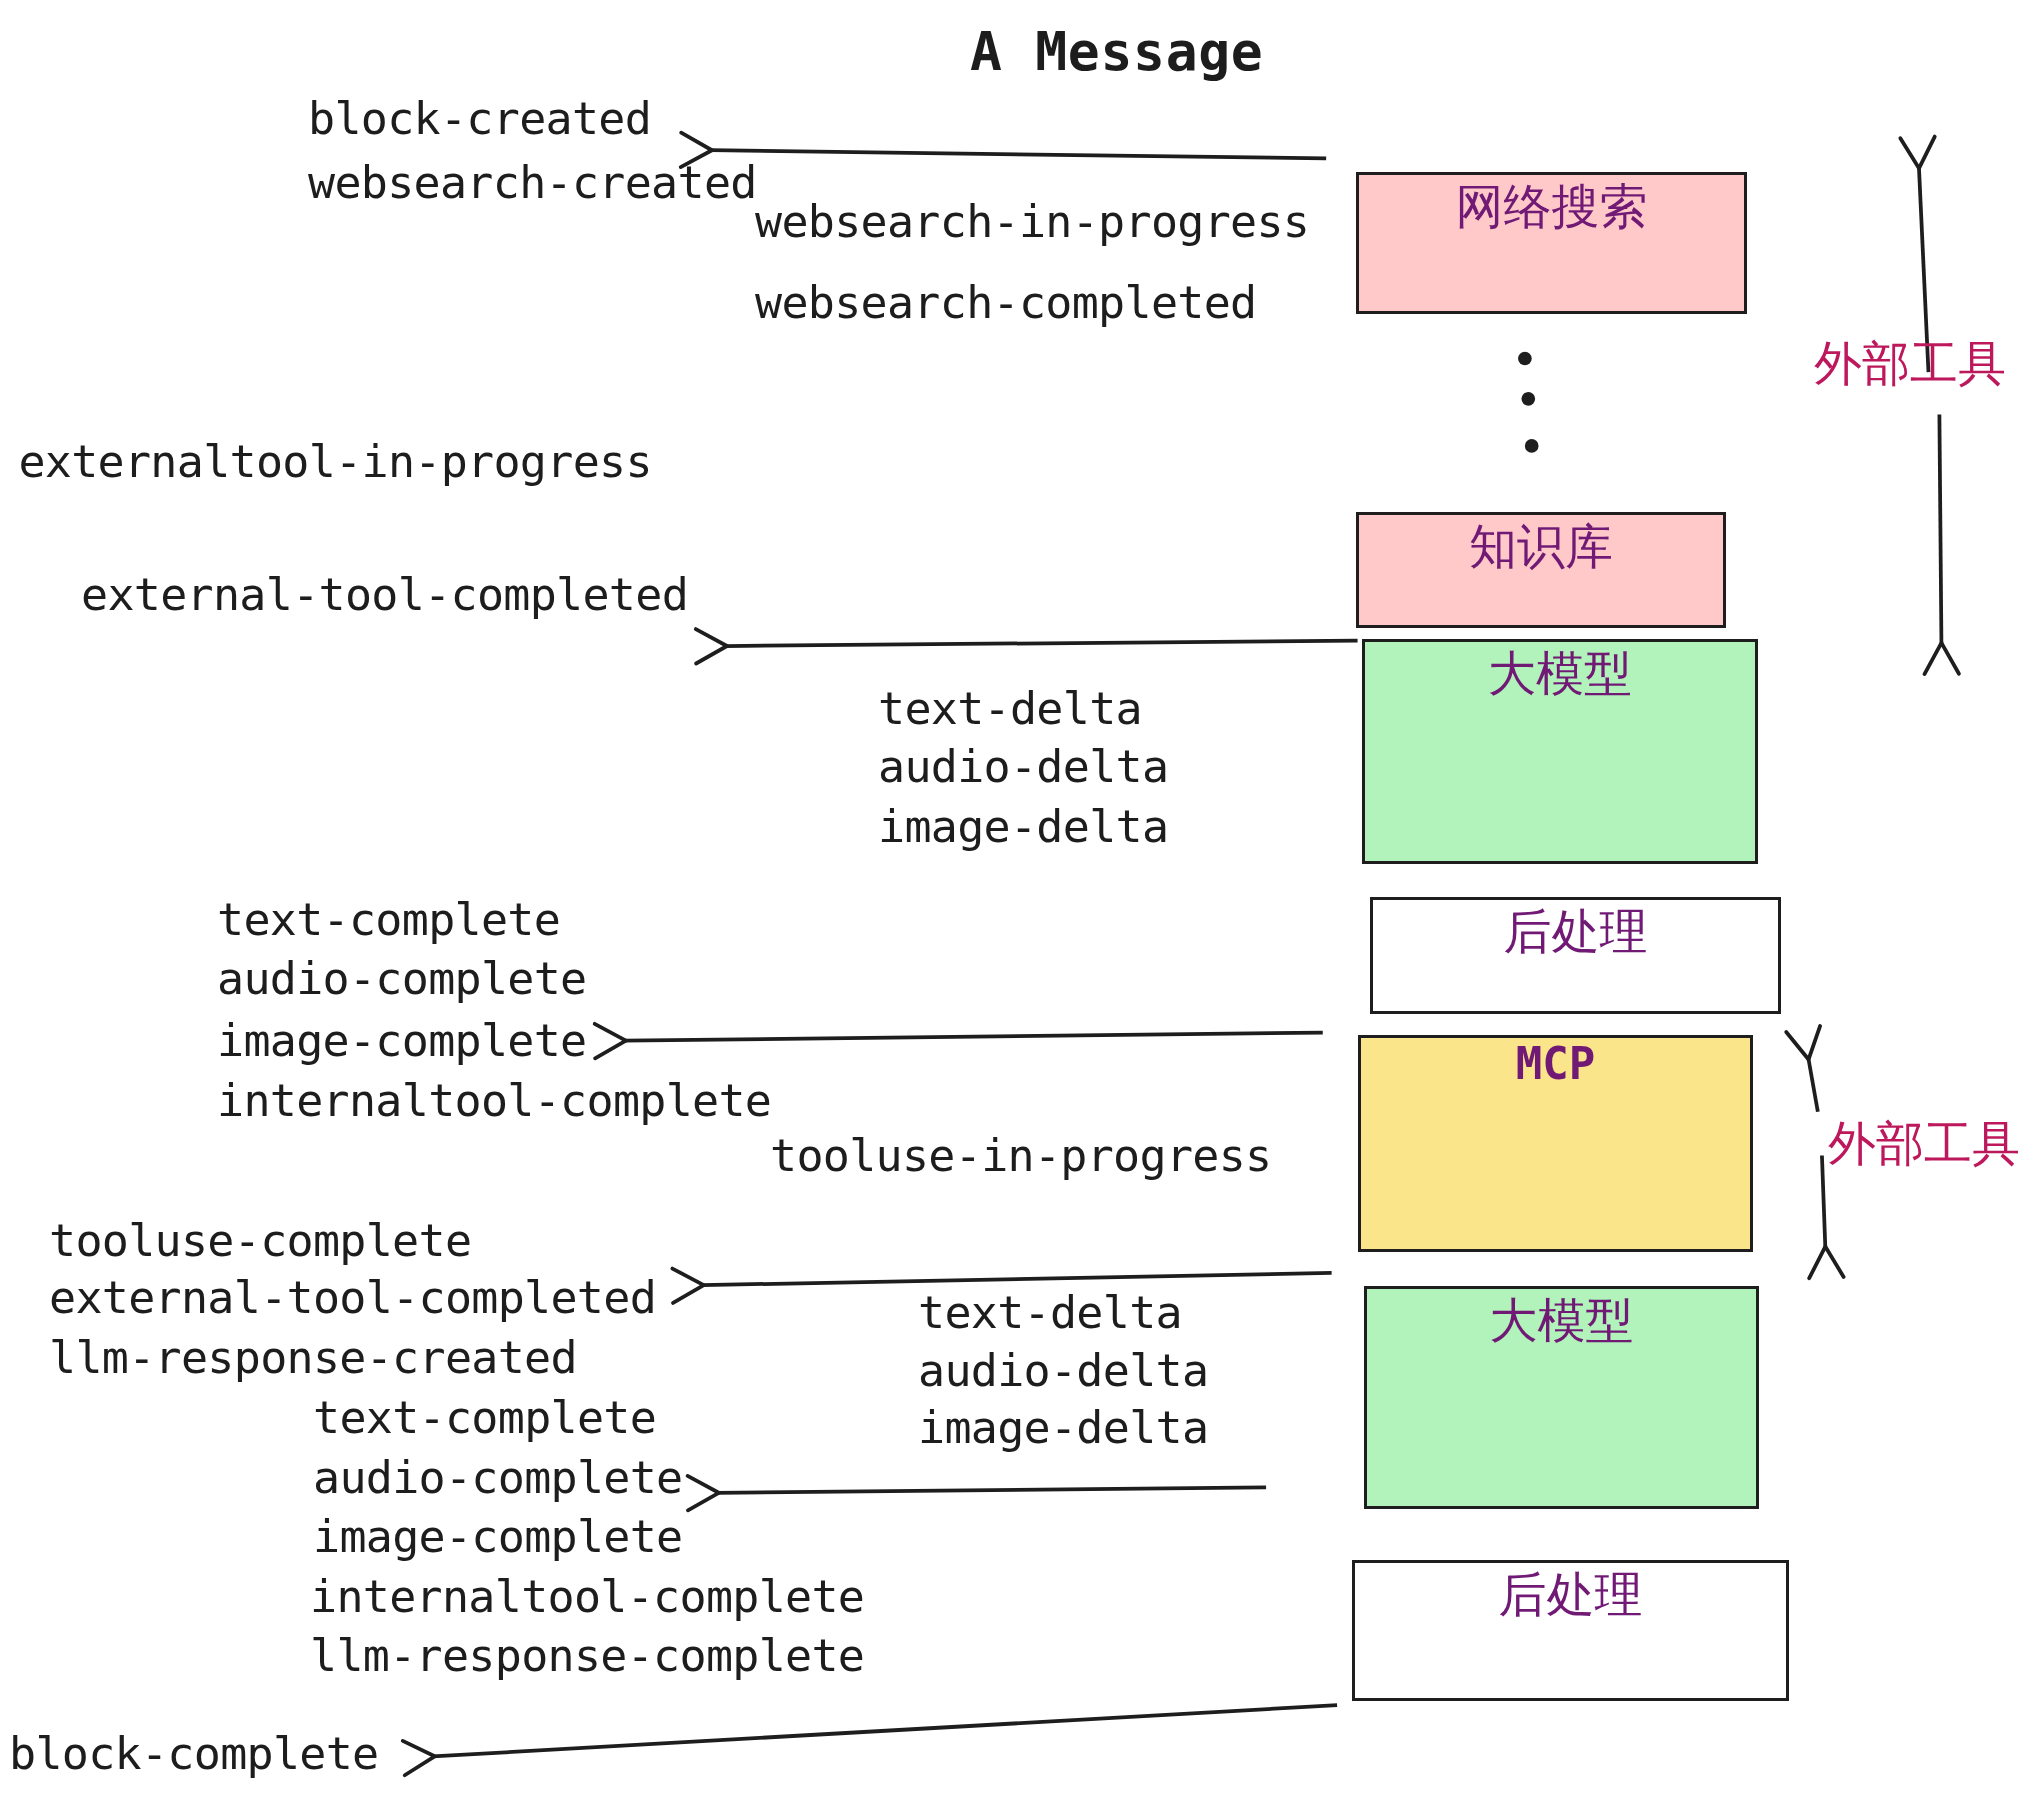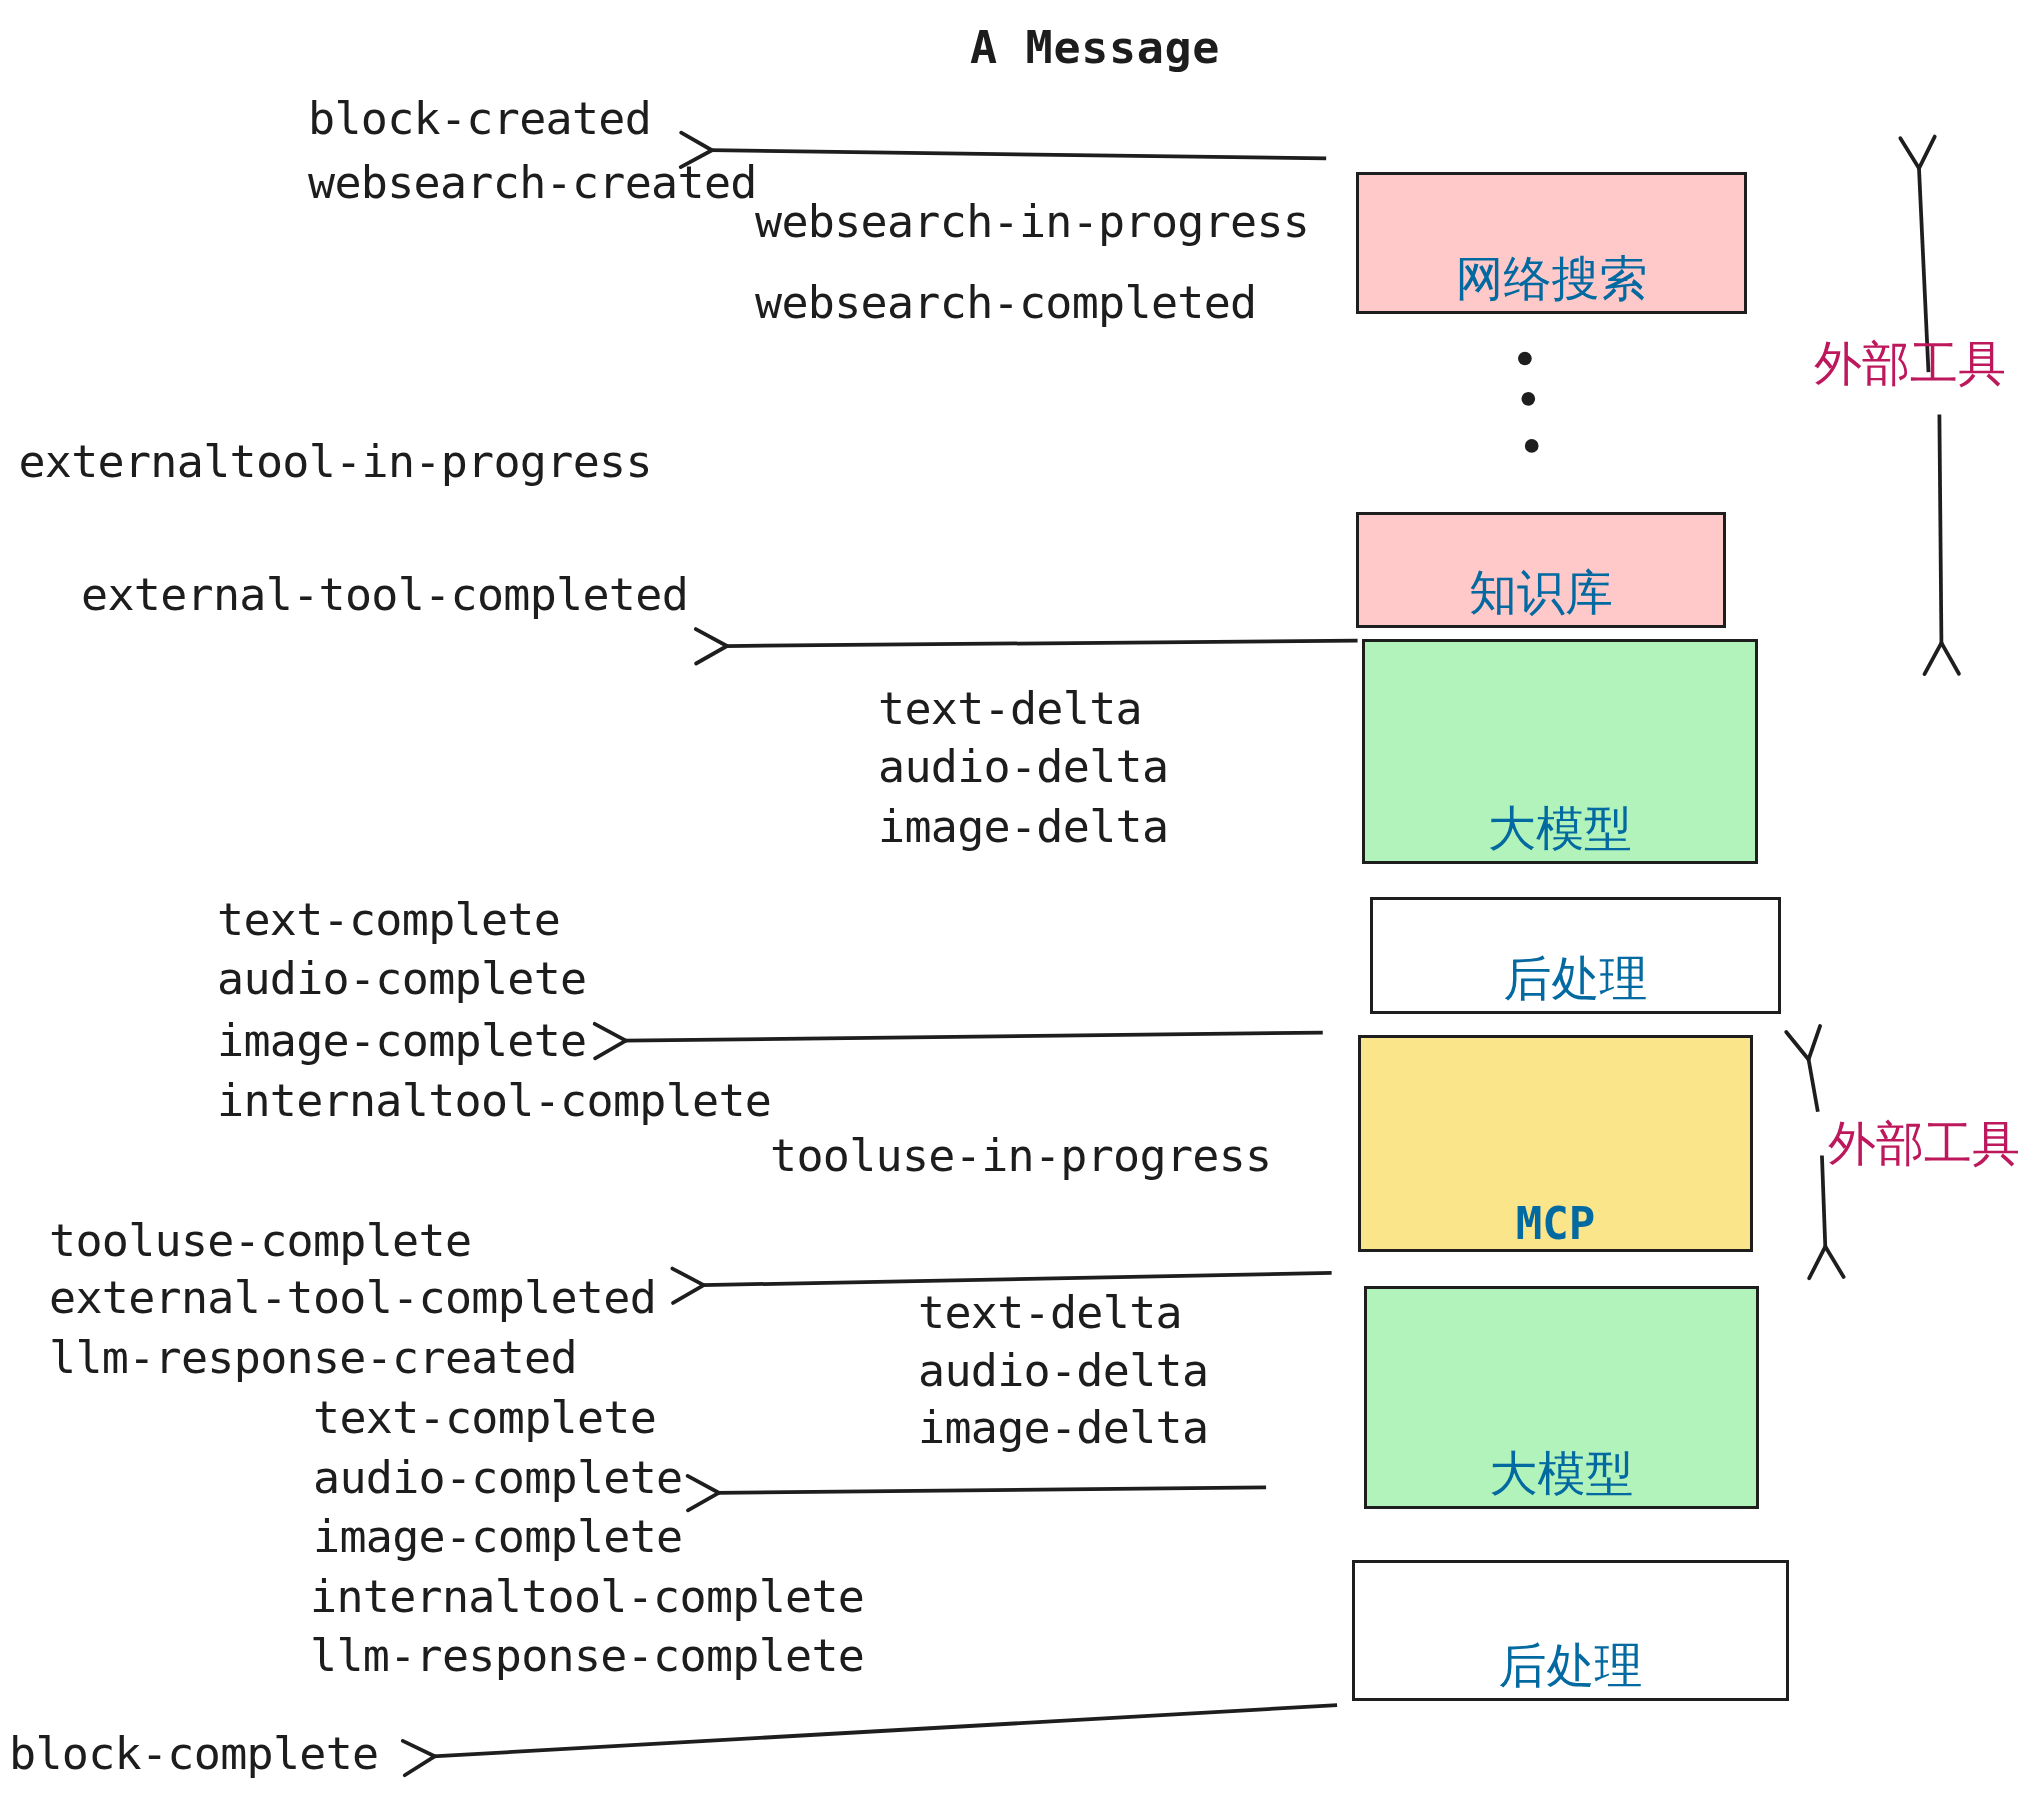--- a/index.html
+++ b/index.html
@@ -15,32 +15,32 @@
     position:absolute;
     font-size:45px;
     line-height:1;
     white-space:nowrap;
     letter-spacing:-0.7px;
     color:#1d1d1d;
   }
   .title{
     position:absolute;
     left:970px;top:20.5px;
-    font-size:45px;
+    font-size:53px;
     font-weight:bold;
     letter-spacing:0.7px;
     white-space:nowrap;
   }
   .box{
     position:absolute;
     border:3.4px solid #1e1e1e;
-    display:flex;align-items:flex-end;justify-content:center;
+    display:flex;align-items:flex-start;justify-content:center;
     font-family:"Liberation Sans","DejaVu Sans",sans-serif;
     font-size:48px;
-    color:#0369a1;
+    color:#701a75;
     box-sizing:border-box;
   }
   .box.pink{background:#FFC9C9;}
   .box.green{background:#B2F2BB;margin-left:8px;}
   .box.yellow{background:#FAE58A;}
   .box.white{background:#FFFFFF;}
   .box.mono{font-family:"DejaVu Sans Mono",monospace;font-weight:bold;font-size:44px;}
   .cjk-note{
     position:absolute;
     font-family:"Liberation Sans","DejaVu Sans",sans-serif;

